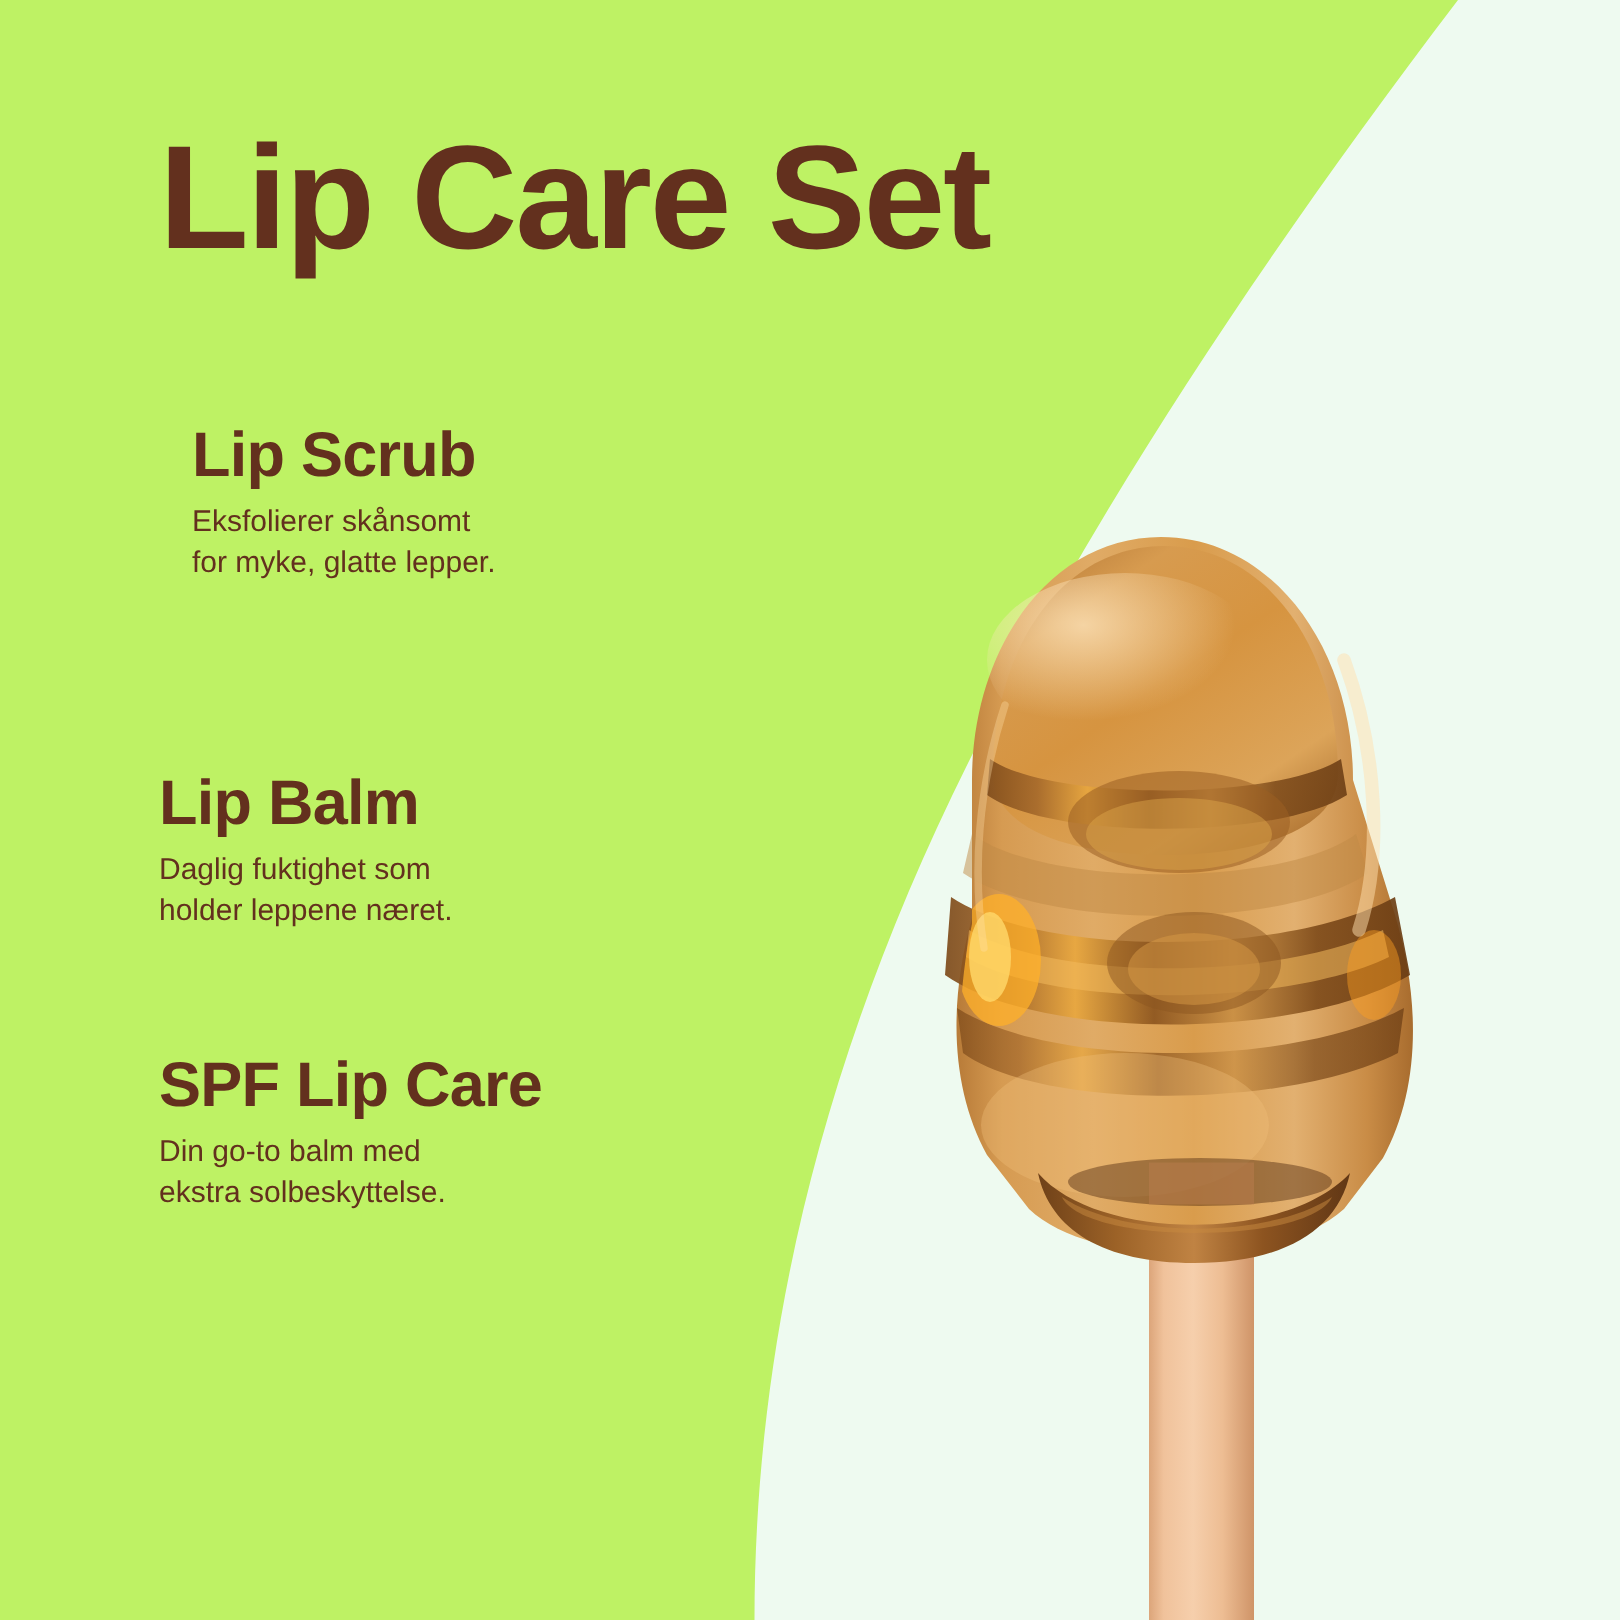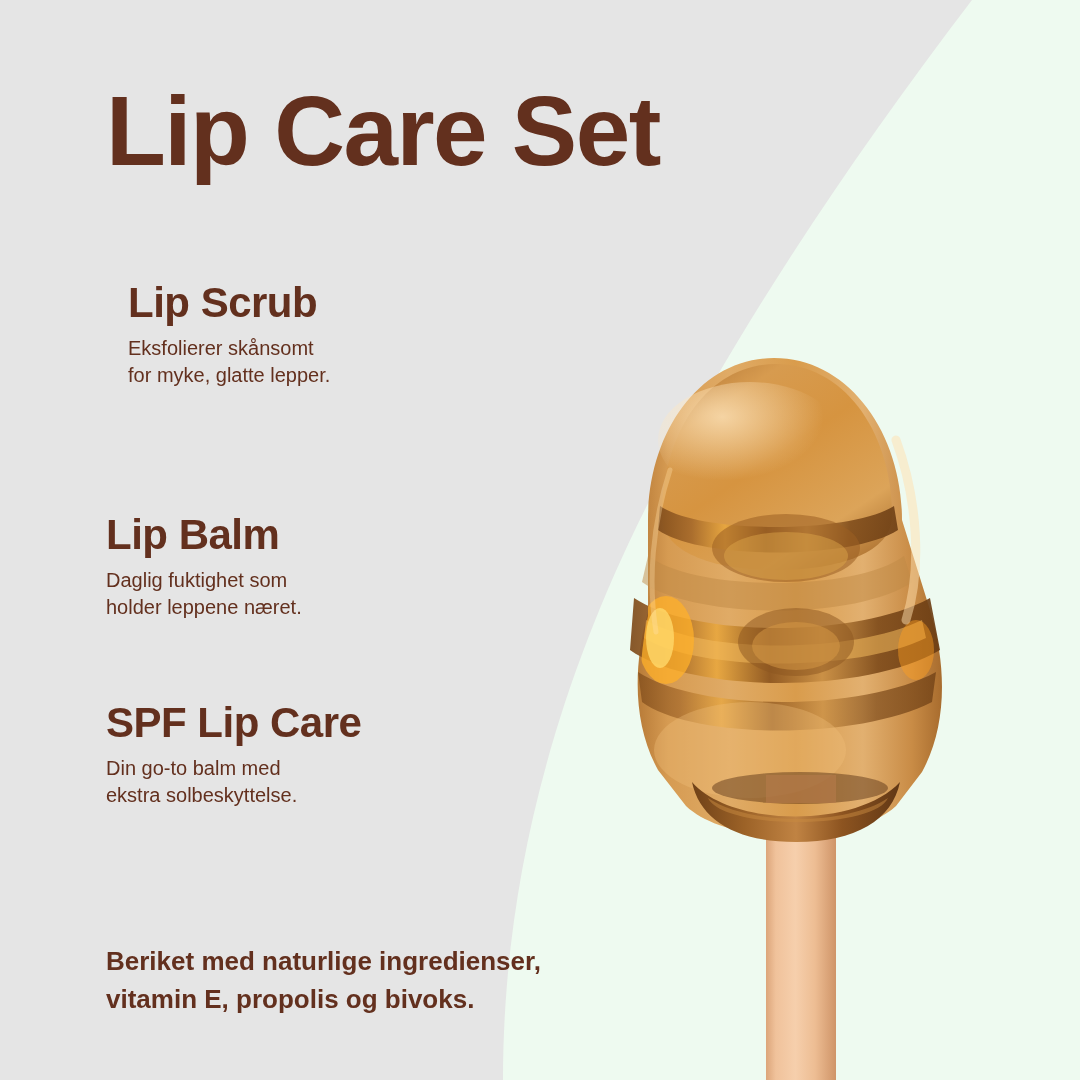--- a/index.html
+++ b/index.html
@@ -10,21 +10,21 @@
     width: 1080px;
     height: 1080px;
     overflow: hidden;
     font-family: "Liberation Sans", sans-serif;
   }
 
   #poster {
     position: relative;
     width: 1080px;
     height: 1080px;
-    background: #e5e5e5;
+    background: #bef264;
     overflow: hidden;
   }
 
   
   #bg-curve {
     position: absolute;
     inset: 0;
     width: 1080px;
     height: 1080px;
     z-index: 1;
@@ -262,17 +262,15 @@
       <p class="product-desc">Daglig fuktighet som
 holder leppene næret.</p>
     </div>
 
     <div class="product-block" id="product-block-2">
       <h2 class="product-name">SPF Lip Care</h2>
       <p class="product-desc">Din go-to balm med
 ekstra solbeskyttelse.</p>
     </div>
 
-    <p id="footer-note">Beriket med naturlige ingredienser,
-vitamin E, propolis og bivoks.</p>
   </div>
 
 </div>
 
 </body></html>

